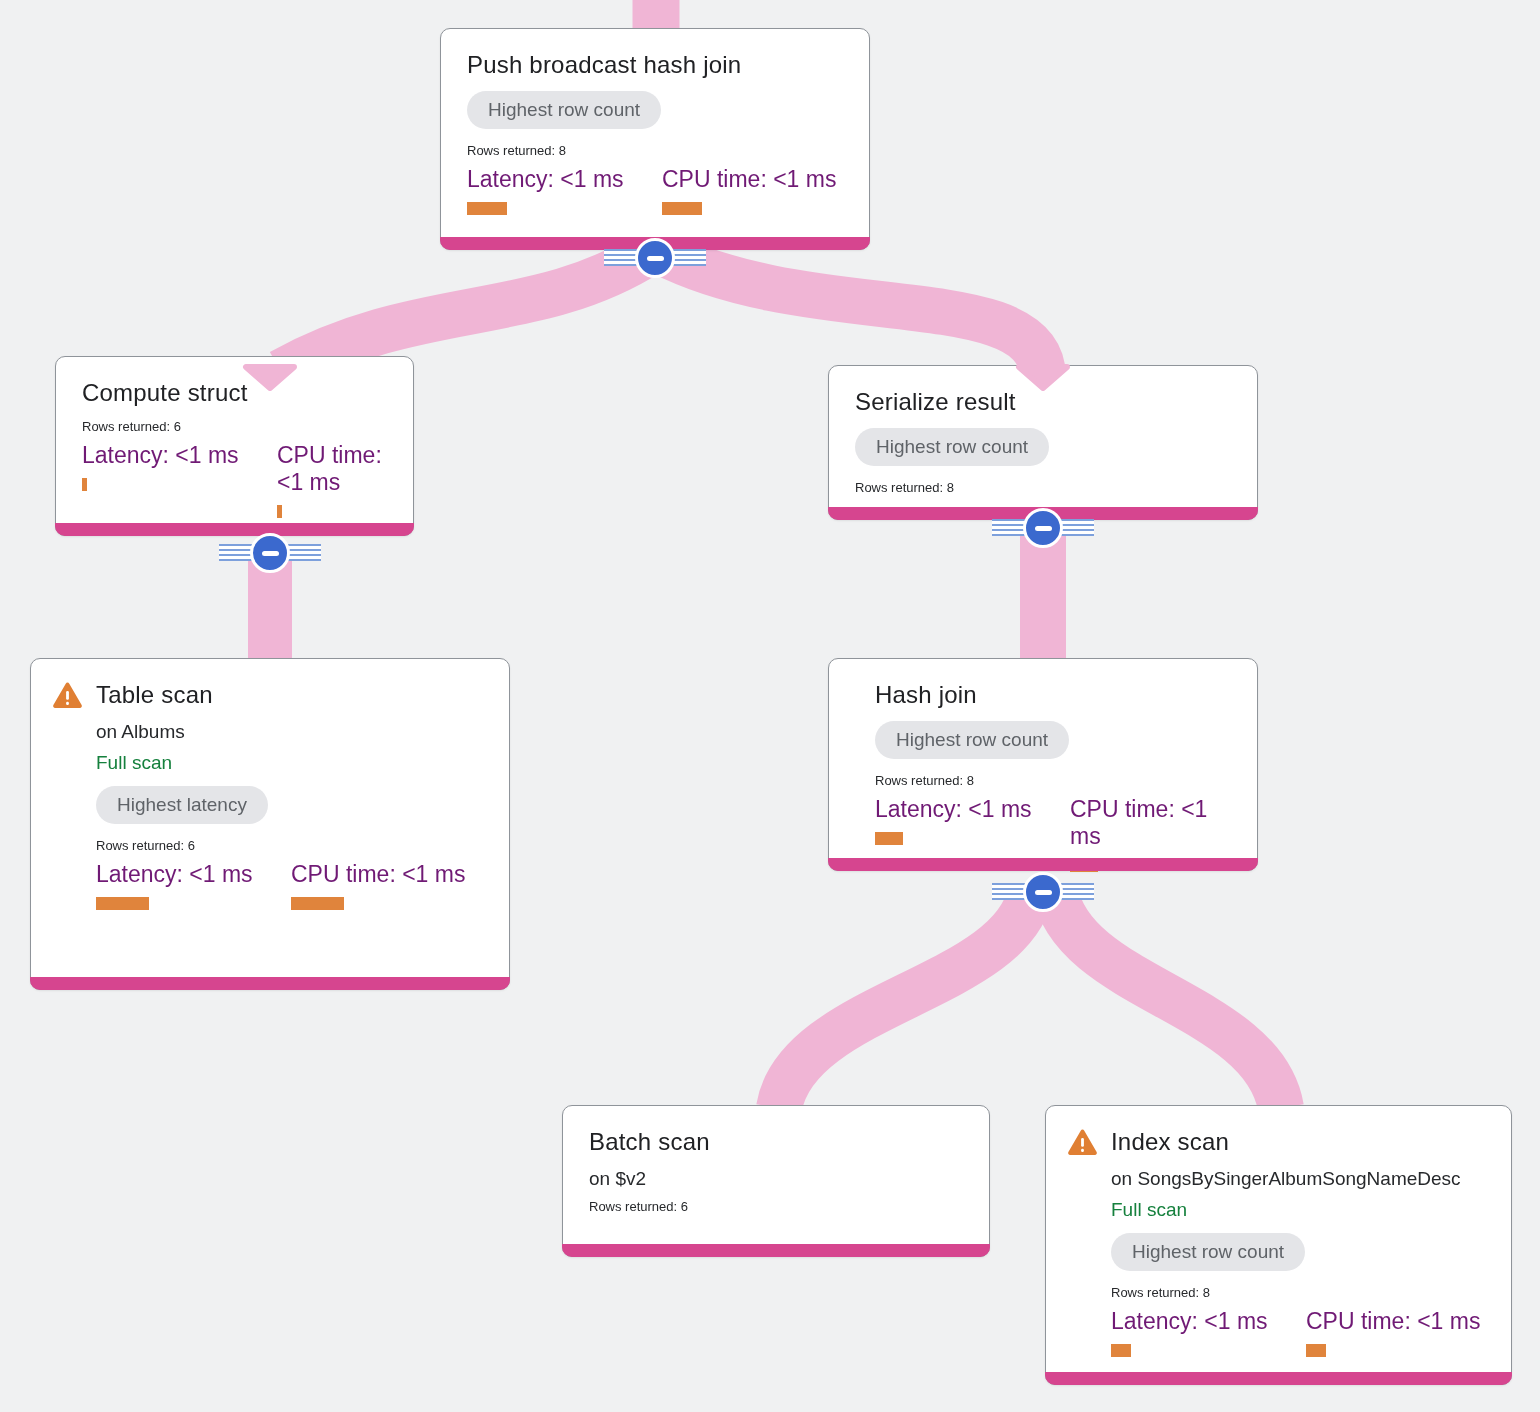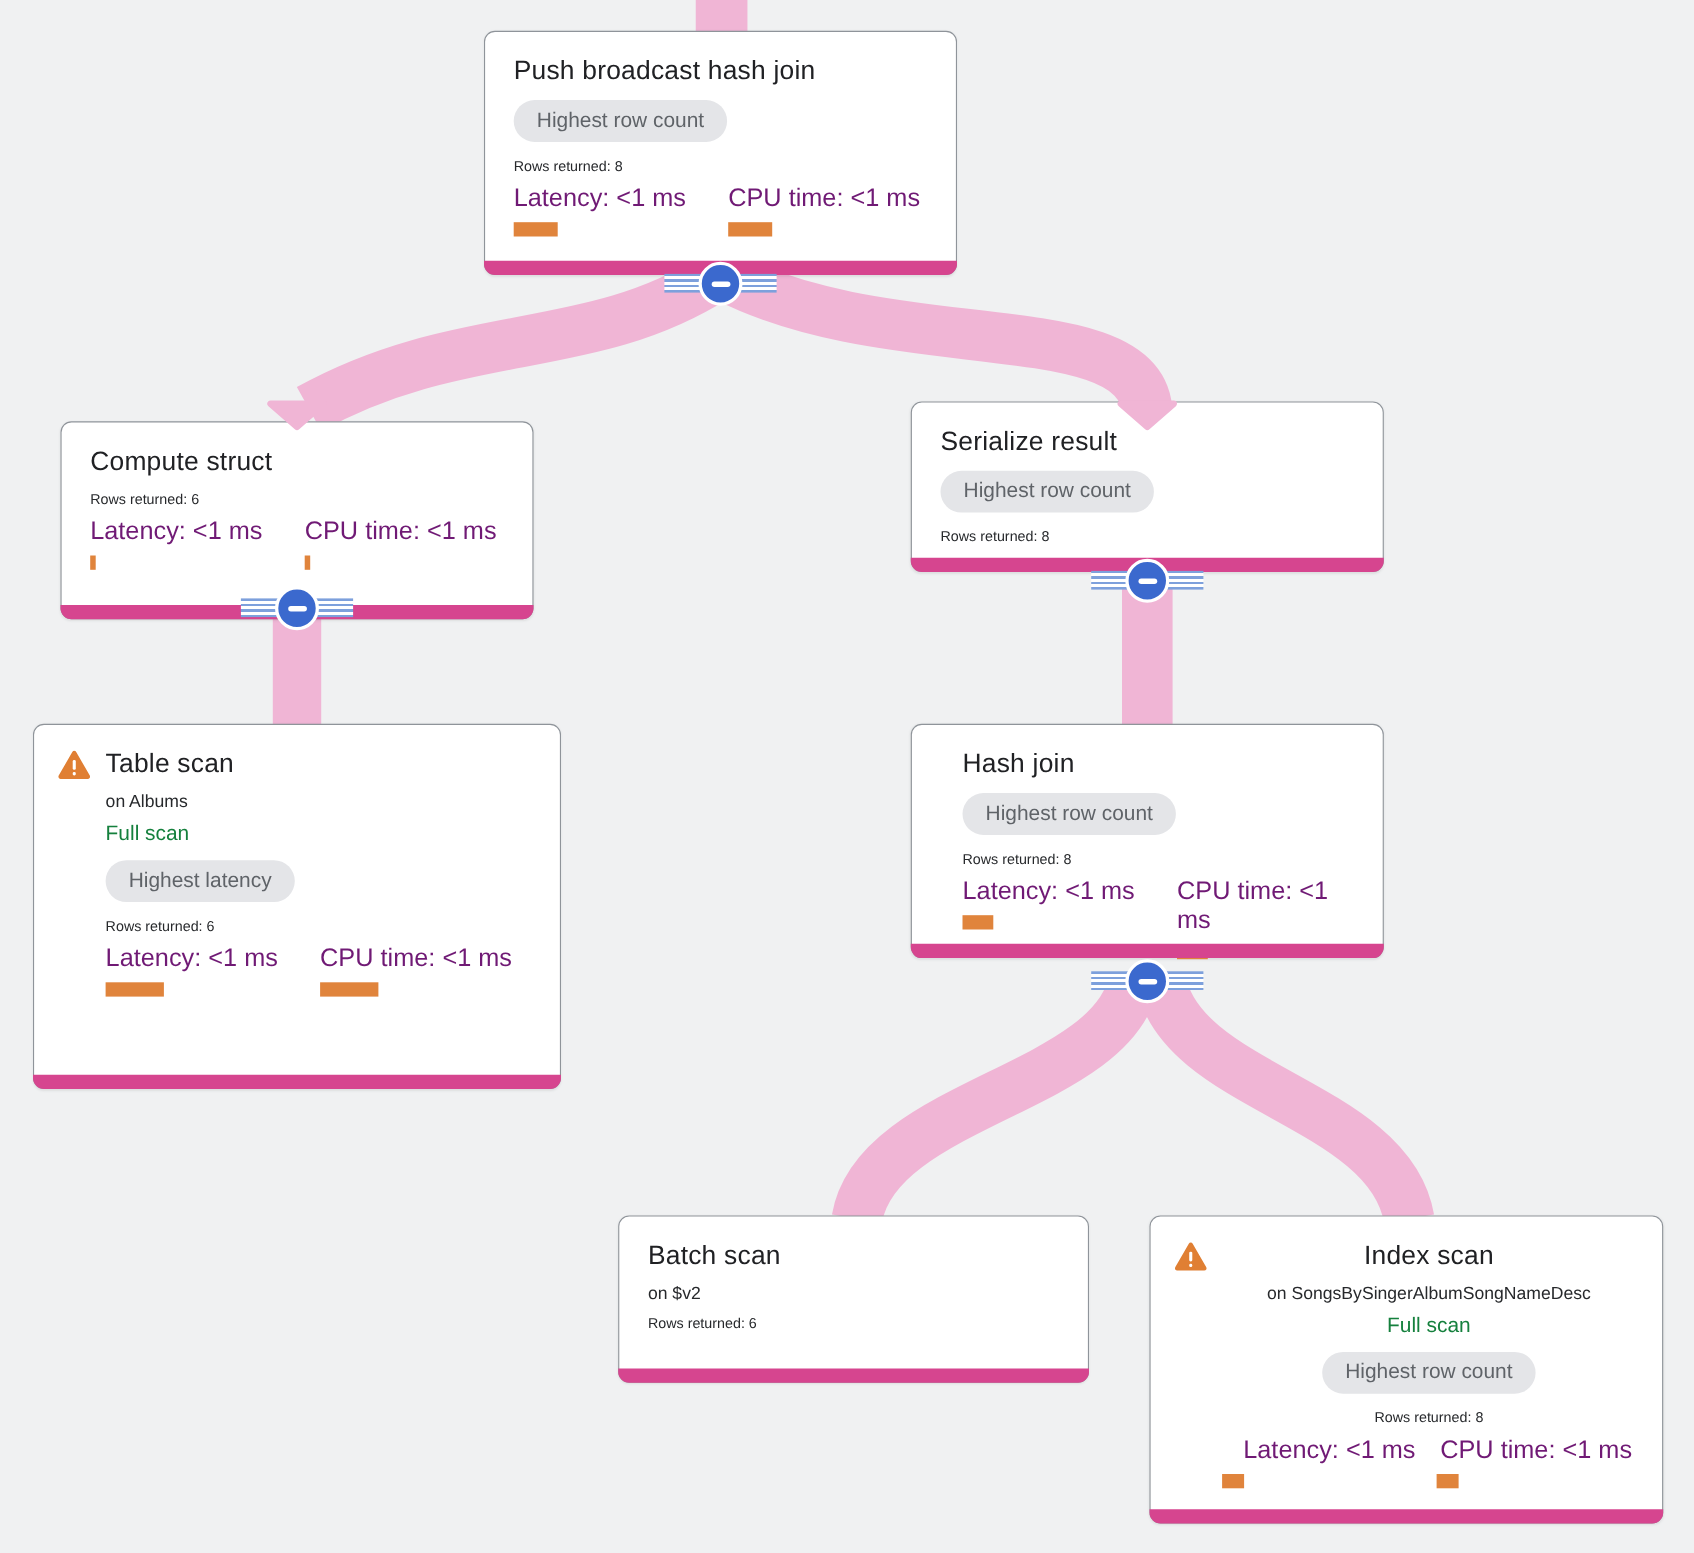--- a/index.html
+++ b/index.html
@@ -42,21 +42,21 @@
     letter-spacing:.2px; margin:2px 0 12px 0;
   }
   .chip {
     display:inline-block;
     background:#e4e5e8; color:#5f6368;
     font-size:19px; line-height:24px;
     padding:7px 21px; border-radius:20px;
     margin:0 0 12px 0;
   }
   .chip-row { line-height:0; }
-  .sub   { font-size:16px; color:#27292c; margin:0 0 9px 0; }
+  .sub   { font-size:19px; color:#27292c; margin:0 0 9px 0; }
   .muted { font-size:19px; color:#15803d; margin:0 0 12px 0; }
   .rows  { font-size:13px; color:#27292c; margin:2px 0 8px 0; }
   .metrics { display:flex; margin-top:8px; }
   .metric  { width:195px; }
   .metric:last-child { width:auto; flex:1; }
   .metric-label { font-size:23px; color:#701a75; }
   .metric-bar   { height:13px; background:#e0843c; margin-top:9px; }
 
   
   .connector {
@@ -118,21 +118,21 @@
         </div>
         <div class="metric">
           <div class="metric-label">CPU time: &lt;1 ms</div>
           <div class="metric-bar" style="width: 40px;"></div>
         </div>
       </div>
     </div>
     <div class="node-bar"></div>
   </div>
 
-  <div class="node" style="left:55px; top:383px; width:430px; height:180px;">
+  <div class="node" style="left:55px; top:356px; width:359px; height:180px;">
     <div class="node-content">
       <div class="node-title">Compute struct</div>
       <div class="rows">Rows returned: 6</div>
       <div class="metrics">
         <div class="metric">
           <div class="metric-label">Latency: &lt;1 ms</div>
           <div class="metric-bar" style="width: 5px;"></div>
         </div>
         <div class="metric">
           <div class="metric-label">CPU time: &lt;1 ms</div>
@@ -199,21 +199,21 @@
 
   <div class="node" style="left:562px; top:1105px; width:428px; height:152px;">
     <div class="node-content">
       <div class="node-title">Batch scan</div>
       <div class="sub">on $v2</div>
       <div class="rows">Rows returned: 6</div>
     </div>
     <div class="node-bar"></div>
   </div>
 
-  <div class="node warn" style="left:1045px; top:1105px; width:467px; height:280px;text-align:center;">
+  <div class="node warn" style="left:1045px; top:1105px; width:467px; height:280px;">
     <svg class="warn-icon" viewBox="0 0 24 22">
       <path d="M10.6 1.3 L0.9 18.1 c-0.6 1.1 0.2 2.4 1.4 2.4 h19.4 c1.2 0 2-1.3 1.4-2.4 L13.4 1.3 c-0.6-1.1-2.2-1.1-2.8 0 Z" fill="#e07f33"></path>
       <rect x="10.9" y="7" width="2.2" height="7" rx="1" fill="#ffffff"></rect>
       <rect x="10.9" y="15.6" width="2.2" height="2.4" rx="1" fill="#ffffff"></rect>
     </svg>
     <div class="node-content">
       <div class="node-title">Index scan</div>
       <div class="sub">on SongsBySingerAlbumSongNameDesc</div>
       <div class="muted">Full scan</div>
       <div class="chip-row"><span class="chip">Highest row count</span></div>

